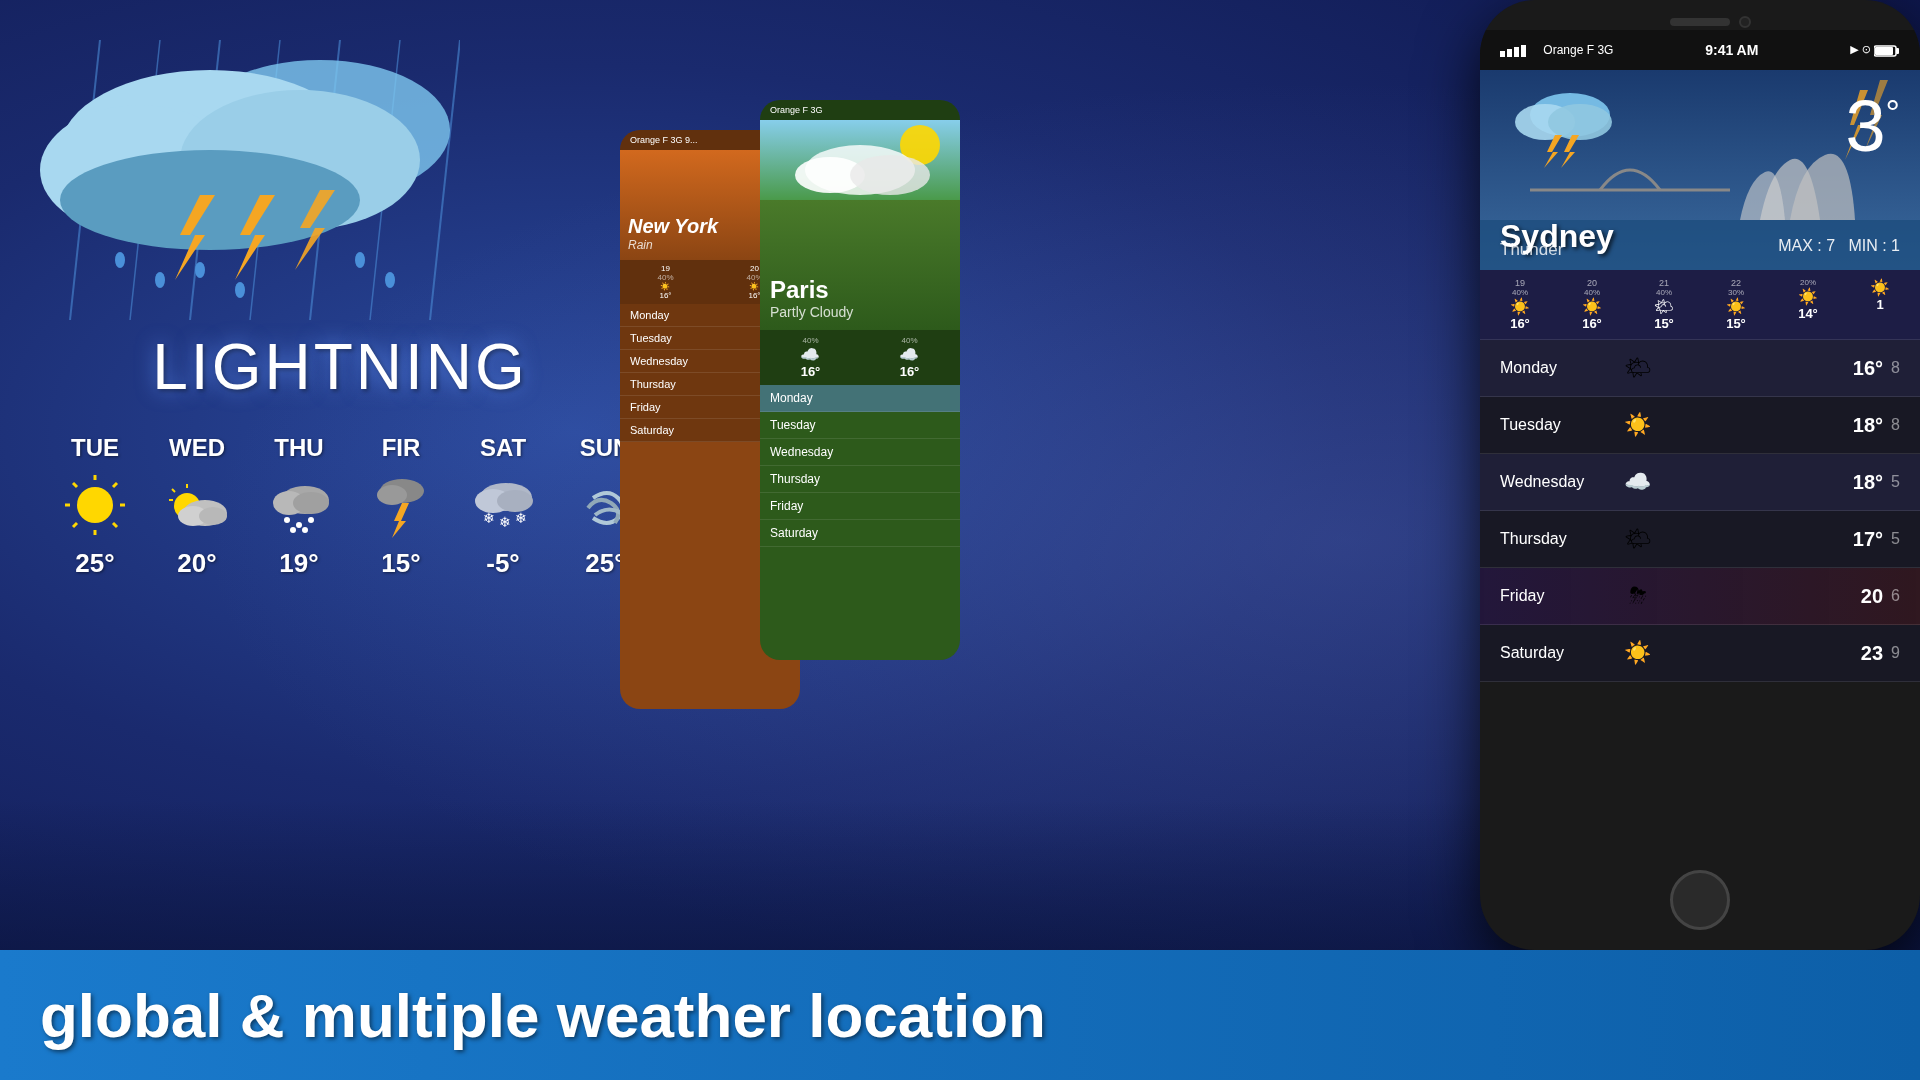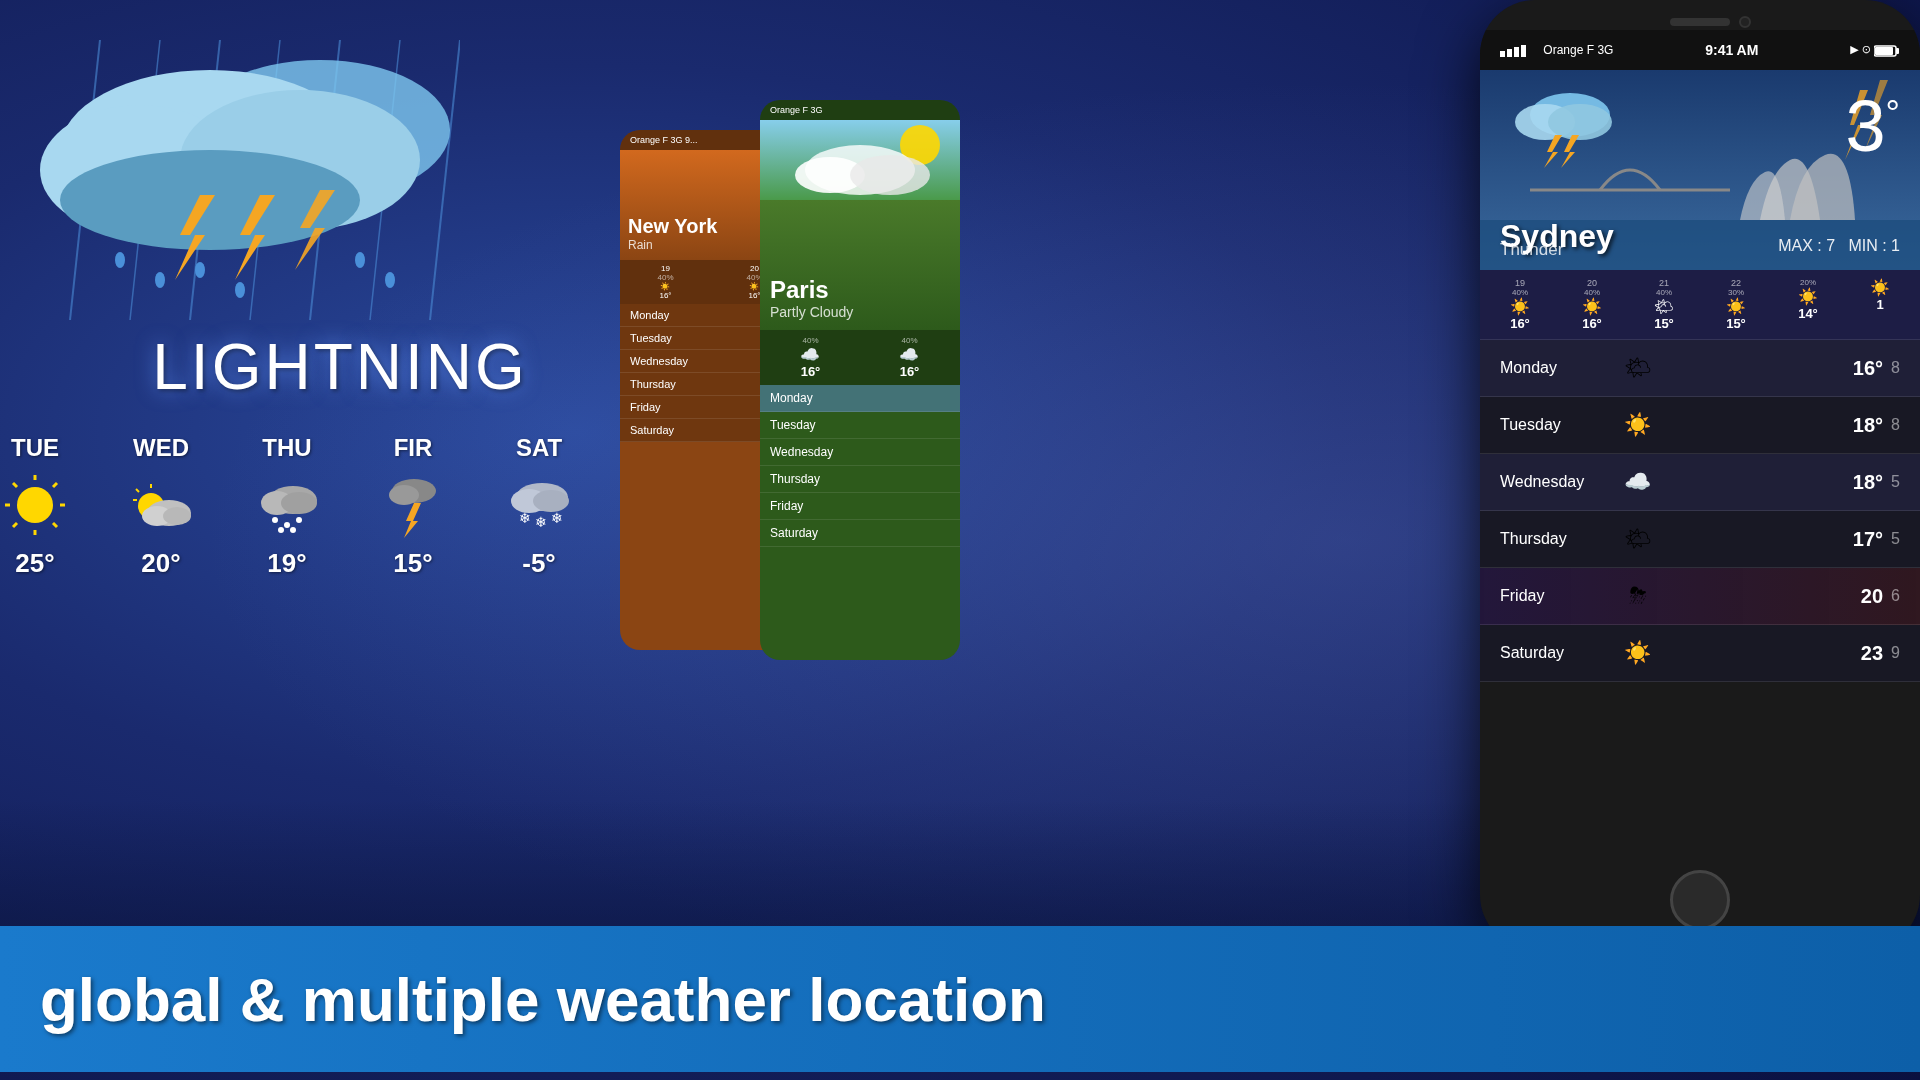--- a/index.html
+++ b/index.html
@@ -35,24 +35,24 @@
       left: 0;
       right: 0;
       height: 200px;
       background: linear-gradient(to top, rgba(10,20,60,0.8) 0%, transparent 100%);
       z-index: 1;
     }
 
     
     .bottom-banner {
       position: absolute;
-      bottom: 8px;
+      bottom: 0;
       left: 0;
       right: 0;
-      height: 146px;
+      height: 130px;
       background: linear-gradient(to right, #1a7acc, #0d5fa8);
       z-index: 10;
       display: flex;
       align-items: center;
       padding: 0 40px;
     }
 
     .bottom-banner-text {
       font-size: 62px;
       font-weight: bold;
@@ -82,24 +82,23 @@
       color: white;
       text-shadow: 0 0 20px rgba(100,150,255,0.8), 2px 2px 4px rgba(0,0,0,0.5);
       letter-spacing: 3px;
       text-align: center;
       margin-bottom: 30px;
     }
 
     
     .weather-days {
       display: flex;
-      gap: 56px;
+      gap: 32px;
       align-items: flex-start;
       padding-left: 20px;
-      justify-content: center;
     }
 
     .weather-day {
       display: flex;
       flex-direction: column;
       align-items: center;
       gap: 8px;
     }
 
     .day-name {
@@ -133,21 +132,21 @@
       height: 950px;
       z-index: 5;
     }
 
     
     .phone-back {
       position: absolute;
       left: 20px;
       top: 130px;
       width: 180px;
-      height: 520px;
+      height: 579px;
       background: #8b4513;
       border-radius: 20px;
       overflow: hidden;
       z-index: 6;
     }
 
     
     .phone-middle {
       position: absolute;
       left: 160px;
@@ -191,20 +190,21 @@
     }
 
     
     .ny-header {
       padding: 8px;
       background: linear-gradient(to bottom, #d2691e, #8b4513);
       height: 110px;
       display: flex;
       flex-direction: column;
       justify-content: flex-end;
+      font-style: italic;
     }
 
     .ny-city {
       font-size: 20px;
       font-weight: bold;
       color: white;
     }
 
     .ny-condition {
       font-size: 12px;

